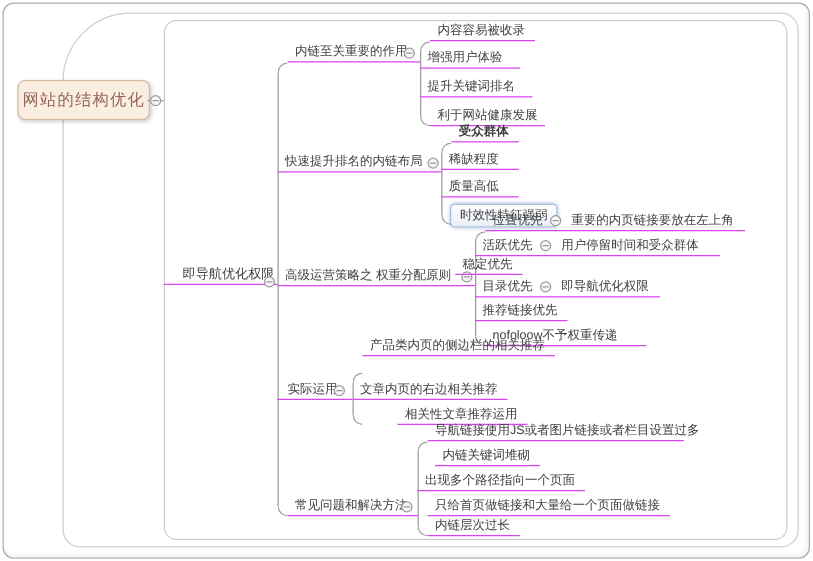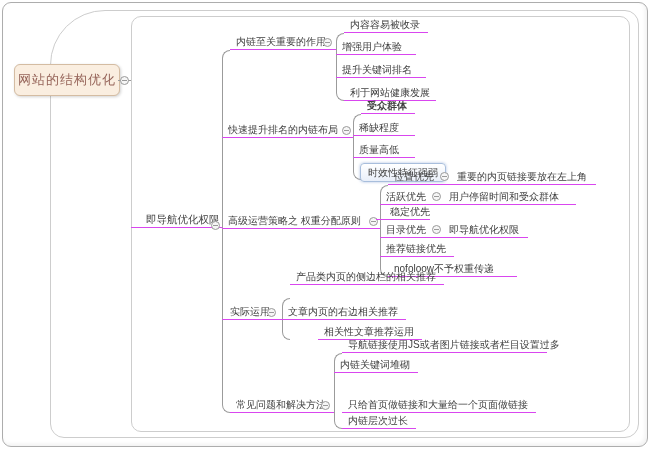--- a/index.html
+++ b/index.html
@@ -96,21 +96,21 @@
       </span>
     <span class="lbl">重要的内页链接要放在左上角</span>
   </div>
   <div class="row combo" style="left:380px;top:189px;width:196px;">
     <span class="lbl">活跃优先</span>
     <span class="mini-toggle">
         <i></i>
       </span>
     <span class="lbl">用户停留时间和受众群体</span>
   </div>
-  <div class="row" style="left:376px;top:204px;width:54px;text-align:right;"><span class="lbl">稳定优先</span></div>
+  <div class="row" style="left:364px;top:204px;width:54px;"><span class="lbl">稳定优先</span></div>
   <div class="row combo" style="left:380px;top:222px;width:148px;">
     <span class="lbl">目录优先</span>
     <span class="mini-toggle">
         <i></i>
       </span>
     <span class="lbl">即导航优化权限</span>
   </div>
   <div class="row" style="left:380px;top:241px;width:74px;"><span class="lbl">推荐链接优先</span></div>
   <div class="row" style="left:388px;top:261px;width:129px;"><span class="lbl">nofoloow不予权重传递</span></div>
 
@@ -130,16 +130,17 @@
   <div class="row" style="left:230px;top:397px;width:104px;">
     <span class="lbl">常见问题和解决方法</span>
   </div>
   <div class="toggle" style="left:321px;top:401px;">
       <i></i>
     </div>
   <div class="corner tl" style="left:334px;top:353px;"></div>
   <div class="vline" style="left:334px;top:361px;height:60px;"></div>
   <div class="corner bl" style="left:334px;top:421px;"></div>
   <div class="row" style="left:342px;top:337px;width:205px;"><span class="lbl">导航链接使用JS或者图片链接或者栏目设置过多</span></div>
-  <div class="row" style="left:334px;top:357px;width:84px;"><span class="lbl">内链关键词堆砌</span></div>
+  <div class="row" style="left:348px;top:357px;width:84px;"><span class="lbl">内链关键词堆砌</span></div>
+  <div class="row" style="left:334px;top:377px;width:134px;"><span class="lbl">出现多个路径指向一个页面</span></div>
   <div class="row" style="left:342px;top:397px;width:194px;"><span class="lbl">只给首页做链接和大量给一个页面做链接</span></div>
   <div class="row" style="left:342px;top:413px;width:74px;"><span class="lbl">内链层次过长</span></div>
 </div>
 
 </body></html>

